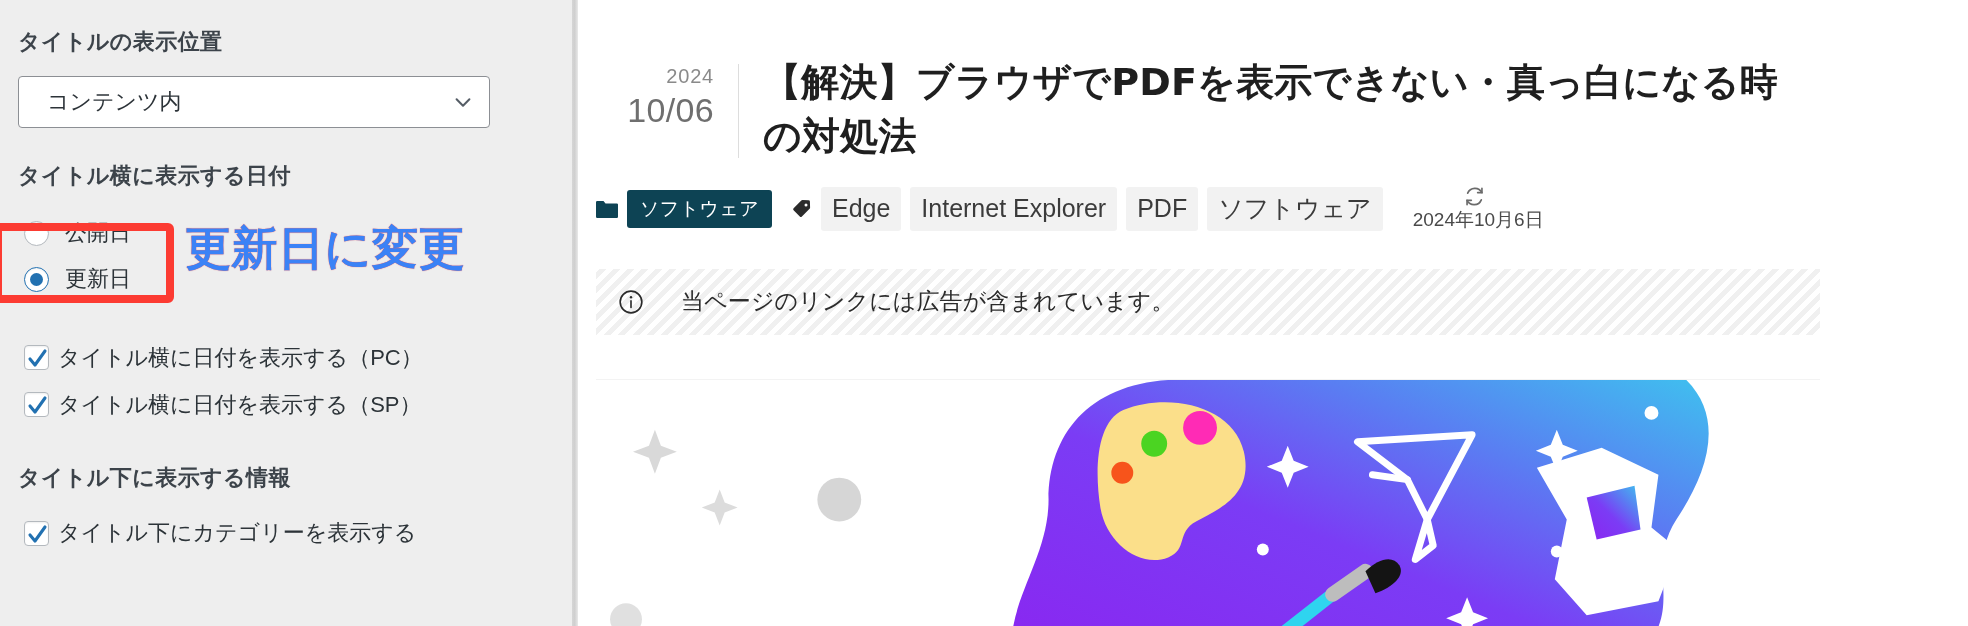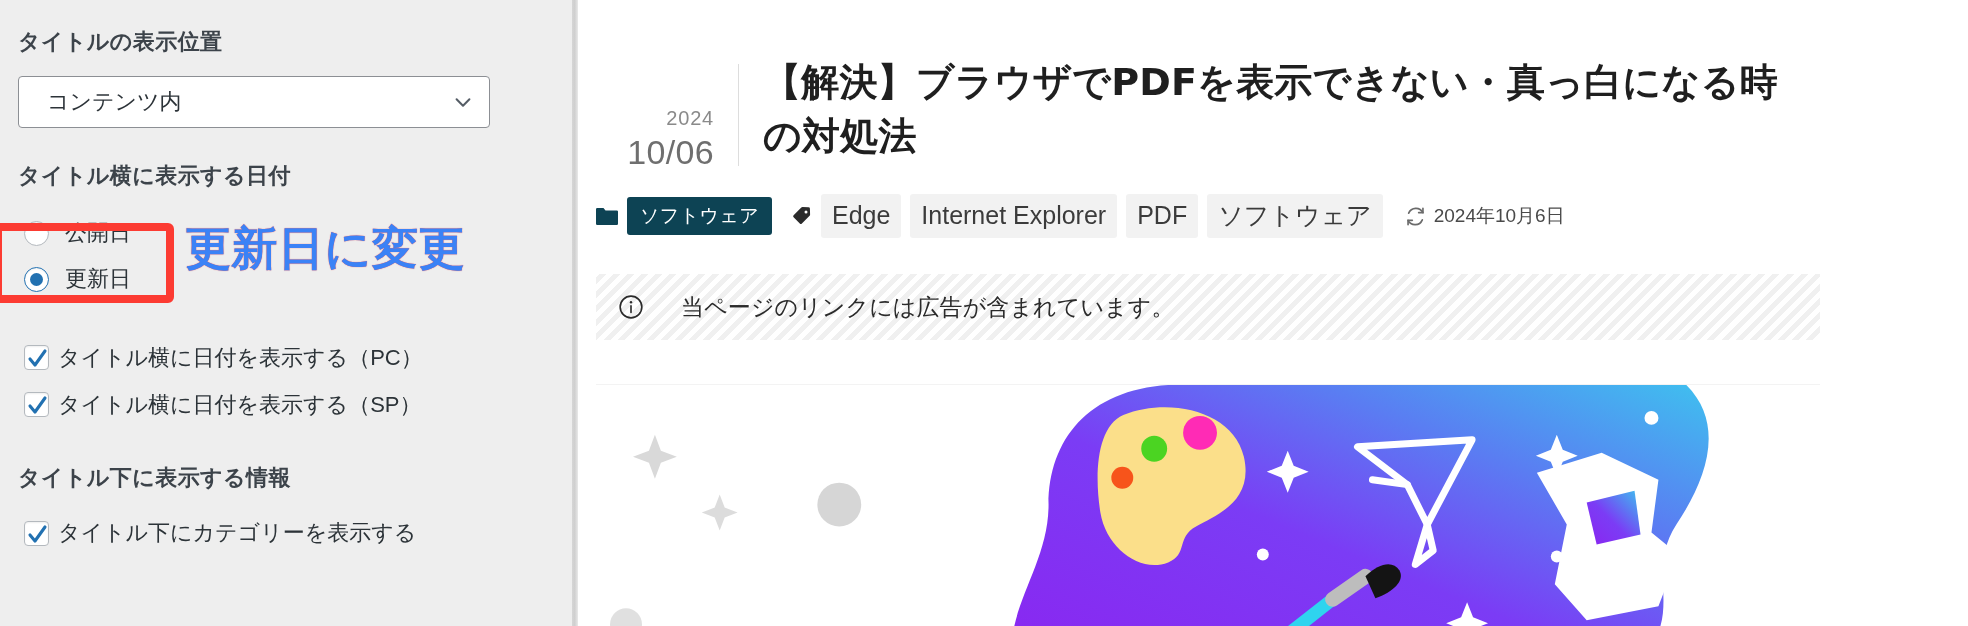--- a/index.html
+++ b/index.html
@@ -190,21 +190,20 @@
     padding-right: 24px;
     color: #777777;
     font-family: "Liberation Sans", "DejaVu Sans", sans-serif;
     padding-top: 10px;
   }
   .date-year {
     font-size: 20px;
     line-height: 1;
     letter-spacing: .04em;
     color: #8a8a8a;
-    margin-top: 42px;
   }
   .date-md {
     font-size: 34px;
     line-height: 1.18;
     letter-spacing: .01em;
     color: #6f6f6f;
     margin-top: 4px;
   }
   .title-sep {
     width: 1px;
@@ -260,20 +259,21 @@
     line-height: 1;
     padding: 9px 11px 10px;
     border-radius: 3px;
     margin-right: 9px;
     white-space: nowrap;
   }
   .upd-wrap {
     display: inline-flex;
     align-items: center;
     margin-left: 13px;
+    flex-direction: column;
   }
   .upd-date {
     font-size: 19px;
     color: #4a4a4a;
     margin-left: 8px;
     white-space: nowrap;
   }
 
   
   .ad-notice {

